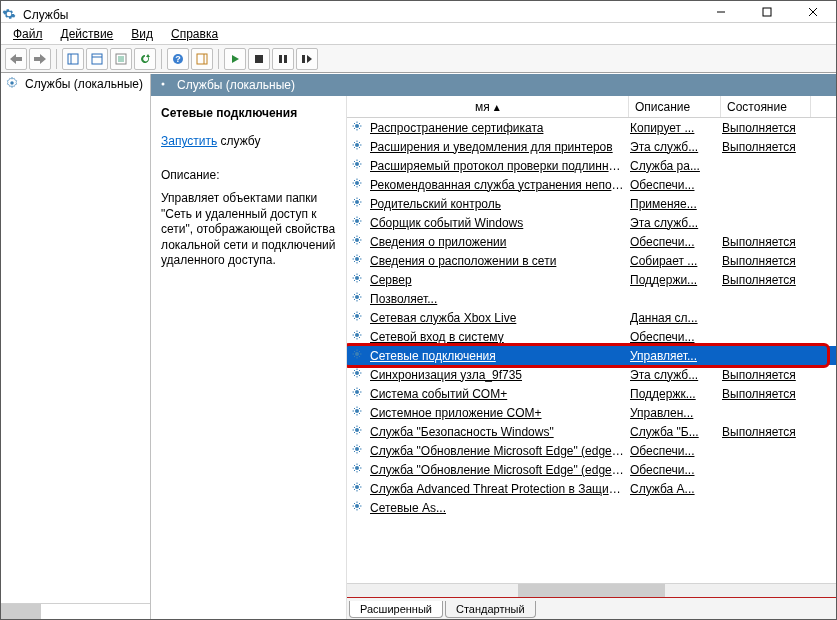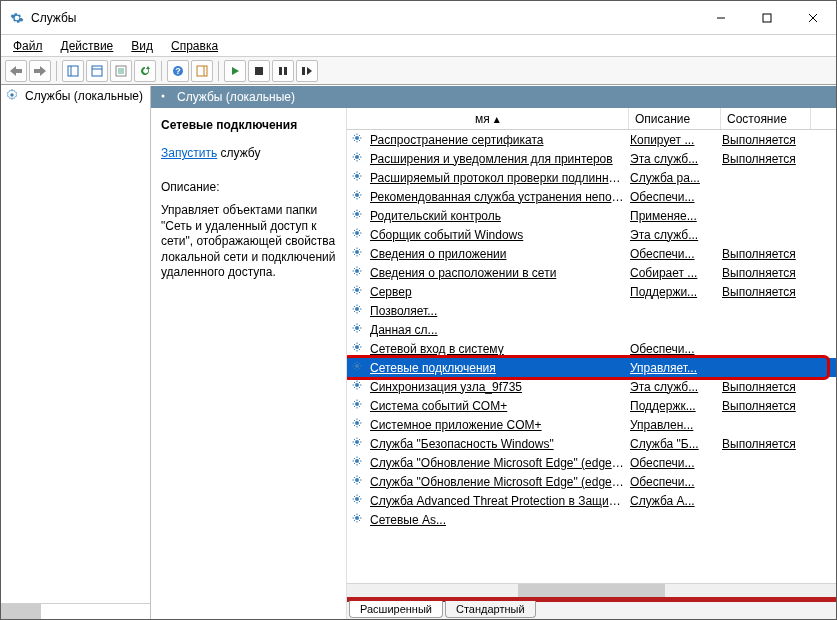--- a/index.html
+++ b/index.html
@@ -1,18 +1,18 @@
 <!DOCTYPE html>
 <html><head>
 <meta charset="utf-8">
 <style>
   * { box-sizing: border-box; }
   body { margin: 0; font-family: "Segoe UI", Tahoma, sans-serif; font-size: 12px; background: #fff; }
   .window { width: 837px; height: 620px; border: 1px solid #5a5a5a; display: flex; flex-direction: column; background: #fff; position: relative; }
-  .titlebar { height: 34px; background: #fff; display: flex; align-items: center; padding-left: 8px; border-bottom: 1px solid #d0d0d0; }
+  .titlebar { height: 22px; background: #fff; display: flex; align-items: flex-end; border-bottom: 1px solid #d0d0d0; }
   .titlebar .icon { width: 16px; height: 16px; margin-right: 6px; display: flex; align-items: center; justify-content: center; }
   .titlebar .title { flex: 1; font-size: 12px; }
   .win-controls { display: flex; height: 100%; }
   .win-btn { width: 46px; height: 100%; display: flex; align-items: center; justify-content: center; cursor: pointer; }
   .menubar { height: 22px; display: flex; align-items: center; padding: 0 4px; gap: 2px; border-bottom: 1px solid #d0d0d0; }
   .menu-item { padding: 2px 8px; cursor: pointer; }
   .menu-item .u { text-decoration: underline; }
   .toolbar { height: 28px; display: flex; align-items: center; padding: 2px 4px; gap: 2px; border-bottom: 1px solid #a0a0a0; background: #f7f7f7; }
   .tbtn { width: 22px; height: 22px; border: 1px solid #c0c0c0; background: #fdfdfd; display: flex; align-items: center; justify-content: center; cursor: pointer; border-radius: 2px; }
   .tsep { width: 1px; height: 20px; background: #c0c0c0; margin: 0 3px; }
@@ -39,21 +39,21 @@
   .hc.desc { flex: 0 0 92px; }
   .hc.state { flex: 0 0 90px; }
   .list-body { flex: 1; overflow-y: auto; overflow-x: hidden; position: relative; }
   .row { display: flex; align-items: center; height: 19px; white-space: nowrap; cursor: pointer; text-decoration: underline; }
   .row .icon { width: 16px; height: 16px; margin: 0 3px 0 4px; flex-shrink: 0; }
   .row .c-name { flex: 0 0 260px; overflow: hidden; text-overflow: ellipsis; padding-right: 4px; }
   .row .c-desc { flex: 0 0 92px; overflow: hidden; text-overflow: ellipsis; padding-right: 4px; }
   .row .c-state { flex: 0 0 90px; overflow: hidden; text-overflow: ellipsis; }
   .row.selected { background: #0a63c6; color: #fff; }
   .highlight-box { position: absolute; border: 3px solid #d40000; border-radius: 6px; pointer-events: none; left: -4px; right: 6px; }
-  .tabs { height: 22px; border-top: 5px solid #b91c1c; display: flex; align-items: flex-end; gap: 0; padding-left: 2px; background: #f4f4f4; }
+  .tabs { height: 22px; border-top: 1px solid #b91c1c; display: flex; align-items: flex-end; gap: 0; padding-left: 2px; background: #f4f4f4; }
   .tab { padding: 2px 10px; border: 1px solid #a0a0a0; border-top: none; border-bottom-left-radius: 4px; border-bottom-right-radius: 4px; background: #fff; margin-right: 2px; cursor: pointer; position: relative; top: -1px; font-size: 11px; }
   .tab.inactive { background: #f4f4f4; }
   .hscroll { height: 14px; border-top: 1px solid #d4d4d4; display: flex; }
   .hscroll .track { flex:1; background:#f0f0f0; position:relative; }
   .hscroll .thumb { position:absolute; left:35%; width:30%; height:100%; background:#cdcdcd; }
   
   .gear-svg { fill:#3a7fb5; }
   .svc-svg { fill:#3a7fb5; }
   
   .list-body::-webkit-scrollbar { width: 16px; }
@@ -310,20 +310,21 @@
                     <path d="M12 3v3M12 18v3M3 12h3M18 12h3M6 6l2 2M16 16l2 2M18 6l-2 2M8 16l-2 2" stroke="#3a7fb5" stroke-width="2"></path>
                   </svg></span>
                 <span class="c-desc">Позволяет...</span>
                 <span class="c-state"></span>
               </div>
               <div class="row">
                 <span class="icon"><svg width="12" height="12" viewBox="0 0 24 24" class="svc-svg">
                     <circle cx="12" cy="12" r="4"></circle>
                     <path d="M12 3v3M12 18v3M3 12h3M18 12h3M6 6l2 2M16 16l2 2M18 6l-2 2M8 16l-2 2" stroke="#3a7fb5" stroke-width="2"></path>
                   </svg></span>
+                <span class="c-name">Сетевая служба Xbox Live</span>
                 <span class="c-desc">Данная сл...</span>
                 <span class="c-state"></span>
               </div>
               <div class="row">
                 <span class="icon"><svg width="12" height="12" viewBox="0 0 24 24" class="svc-svg">
                     <circle cx="12" cy="12" r="4"></circle>
                     <path d="M12 3v3M12 18v3M3 12h3M18 12h3M6 6l2 2M16 16l2 2M18 6l-2 2M8 16l-2 2" stroke="#3a7fb5" stroke-width="2"></path>
                   </svg></span>
                 <span class="c-name">Сетевой вход в систему</span>
                 <span class="c-desc">Обеспечи...</span>

